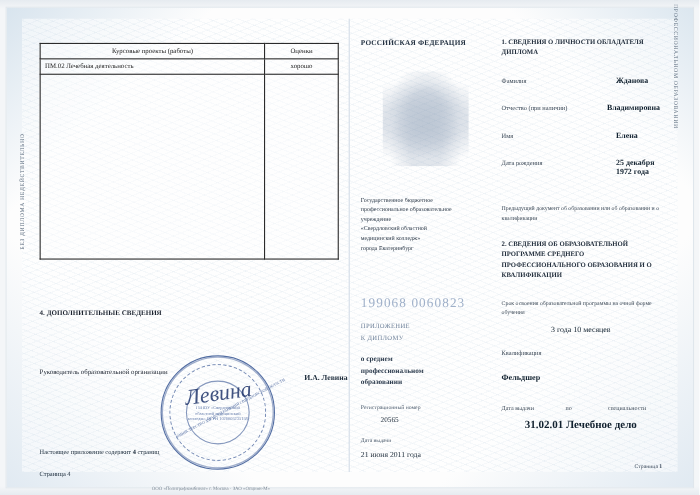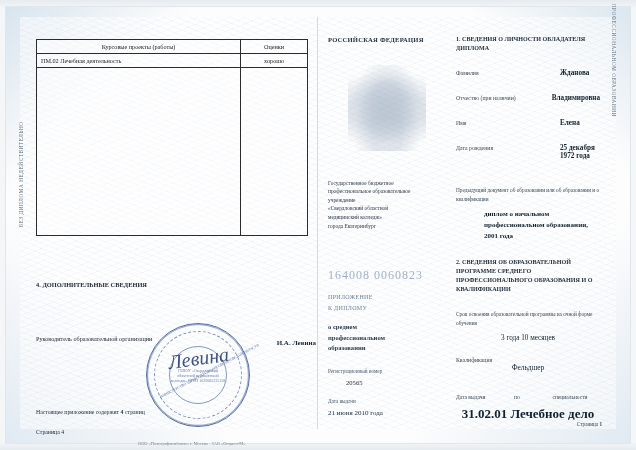--- a/index.html
+++ b/index.html
@@ -295,29 +295,29 @@
   }
   .term-lbl {
     margin-top: 16px;
     font-size: 5.3px; color: #3b4856; line-height: 1.6;
   }
   .term-val {
     margin-top: 7px; text-align: center;
     font-size: 7.2px; font-weight: normal; color: #11212f;
   }
   .qual-lbl { margin-top: 15px; font-size: 5.8px; color: #3b4856; }
-  .qual-val { margin-top: 0; text-align: center; font-size: 7.4px; font-weight: normal; color: #11212f; }
+  .qual-val { margin-top: 13px; font-size: 7.4px; font-weight: bold; color: #11212f; }
   .spec-row {
     margin-top: 22px;
     display: flex; align-items: baseline; font-size: 5.5px; color: #3b4856;
   }
   .spec-row .a { width: 58px; }
   .spec-row .b { width: 26px; }
   .spec-row .c { flex: 1; text-align: center; }
-  .spec-val { margin-top: 6px; text-align: center; font-size: 13px; font-weight: bold; color: #11212f; }
+  .spec-val { margin-top: 6px; text-align: center; font-size: 10px; font-weight: bold; color: #11212f; }
 
   .page-foot-right {
     position: absolute;
     right: 14px; bottom: 2px;
     font-size: 5.2px;
     color: #39485a;
   }
   .page-foot-right .n { font-weight: bold; }
 
   
@@ -400,38 +400,38 @@
 
             <div class="org-block">
               <div>Государственное бюджетное</div>
               <div>профессиональное образовательное</div>
               <div>учреждение</div>
               <div>«Свердловский областной</div>
               <div>медицинский колледж»</div>
               <div>города Екатеринбург</div>
             </div>
 
-            <div class="docnum">164008 0060823</div>
+            <div class="docnum">199068 0060823</div>
 
             <div class="appendix">
               <div>ПРИЛОЖЕНИЕ</div>
               <div>К ДИПЛОМУ</div>
             </div>
 
             <div class="about">
               <div>о среднем</div>
               <div>профессиональном</div>
               <div>образовании</div>
             </div>
 
             <div class="regnum-lbl">Регистрационный номер</div>
             <div class="regnum-val">20565</div>
 
             <div class="issue-lbl">Дата выдачи</div>
-            <div class="issue-val">21 июня 2010 года</div>
+            <div class="issue-val">21 июня 2011 года</div>
           </div>
 
           <div class="col-right">
             <div class="sec-head">1. СВЕДЕНИЯ О ЛИЧНОСТИ ОБЛАДАТЕЛЯ ДИПЛОМА</div>
 
             <div class="fld">
               <div class="lbl">Фамилия</div>
               <div class="val">Жданова</div>
             </div>
             <div class="fld">
@@ -441,21 +441,20 @@
             <div class="fld">
               <div class="lbl">Имя</div>
               <div class="val">Елена</div>
             </div>
             <div class="fld">
               <div class="lbl">Дата рождения</div>
               <div class="val">25 декабря 1972 года</div>
             </div>
 
             <div class="prev-lbl">Предыдущий документ об образовании или об образовании и о квалификации</div>
-            <div class="prev-val">диплом о начальном профессиональном образовании, 2001 года</div>
 
             <div class="sec-head2">2. СВЕДЕНИЯ ОБ ОБРАЗОВАТЕЛЬНОЙ ПРОГРАММЕ СРЕДНЕГО ПРОФЕССИОНАЛЬНОГО ОБРАЗОВАНИЯ И О КВАЛИФИКАЦИИ</div>
 
             <div class="term-lbl">Срок освоения образовательной программы на очной форме обучения</div>
             <div class="term-val">3 года 10 месяцев</div>
 
             <div class="qual-lbl">Квалификация</div>
             <div class="qual-val">Фельдшер</div>
 
             <div class="spec-row">

